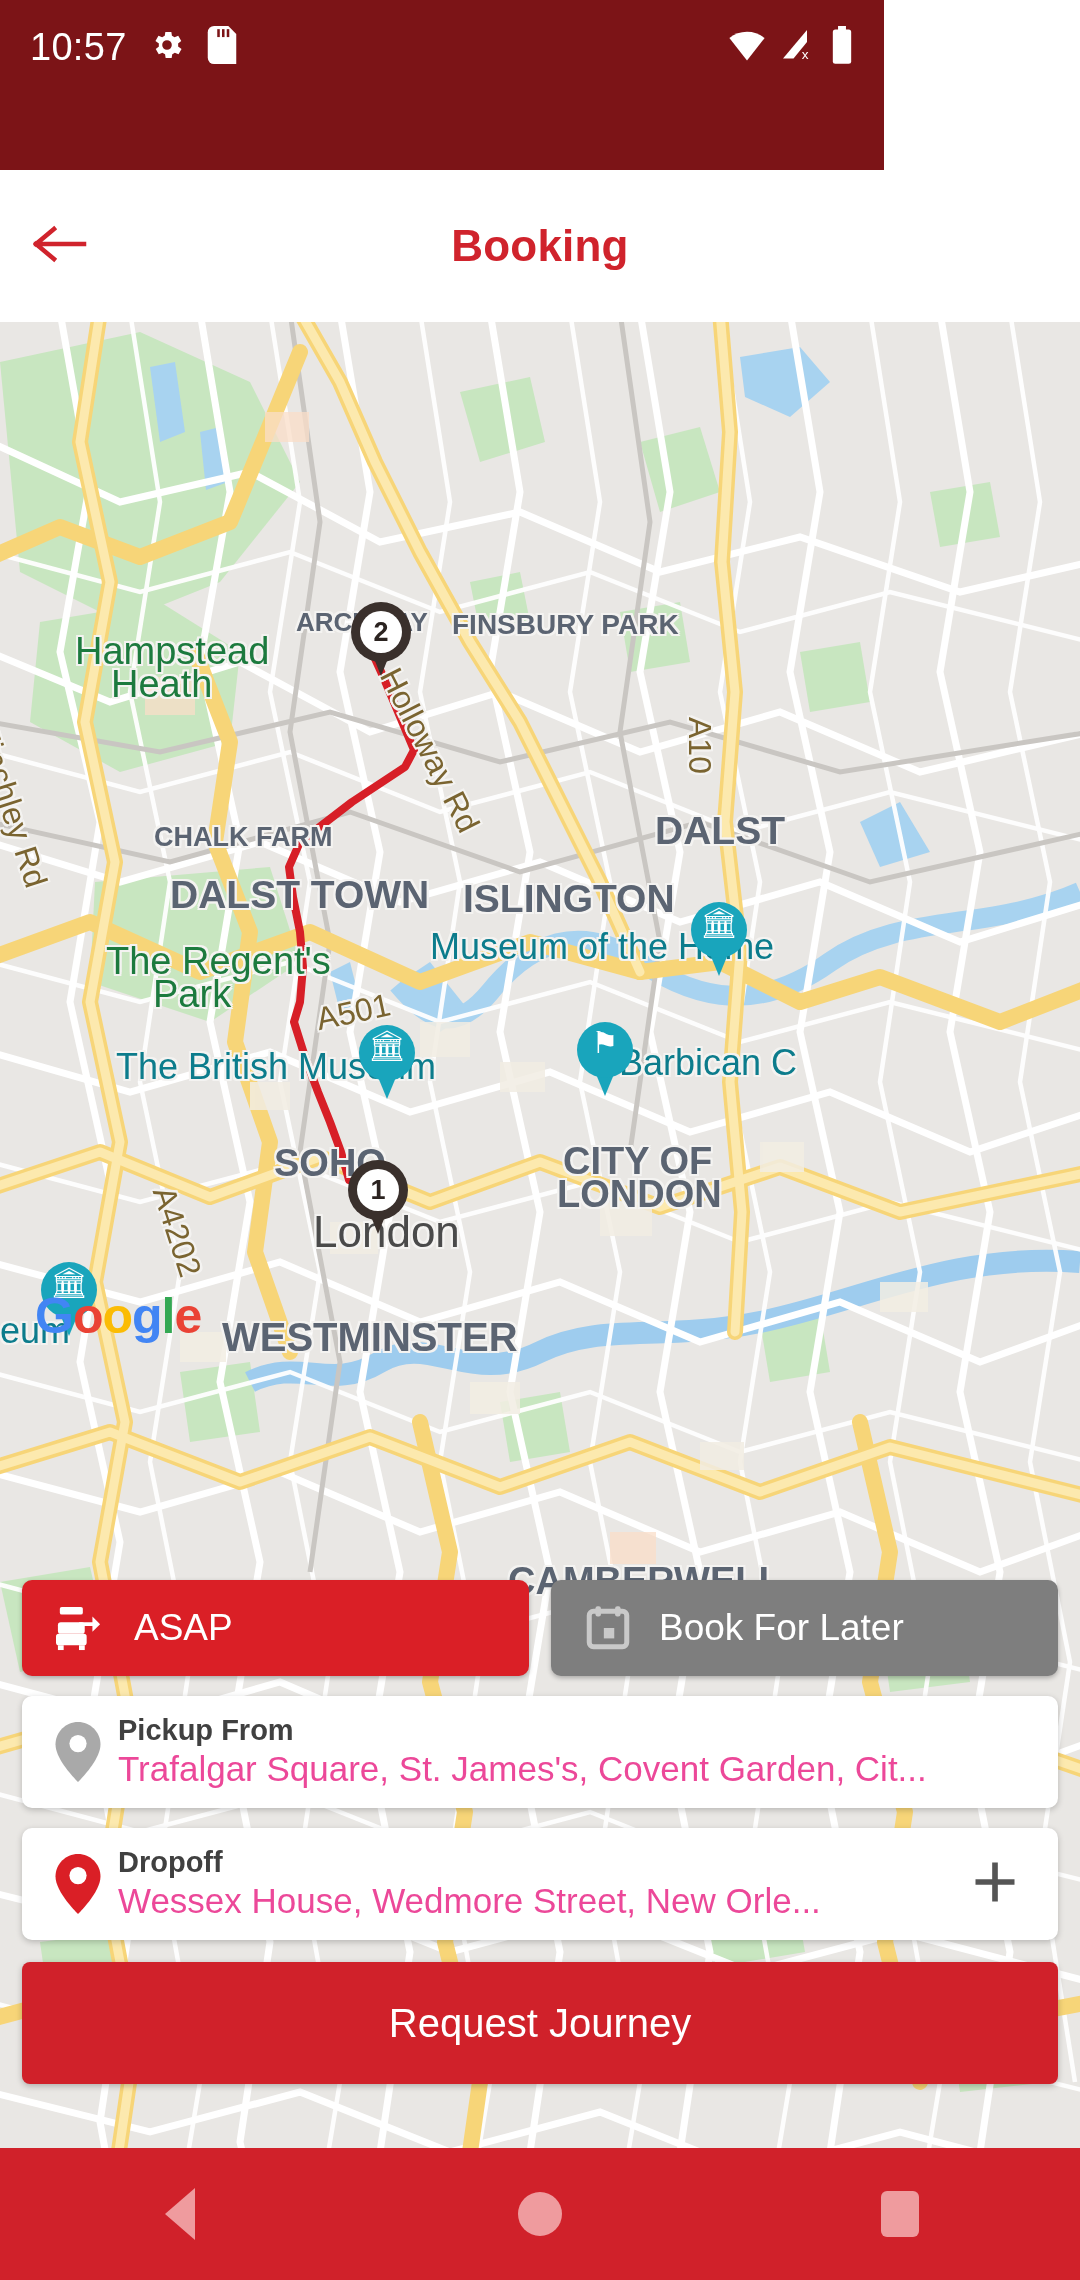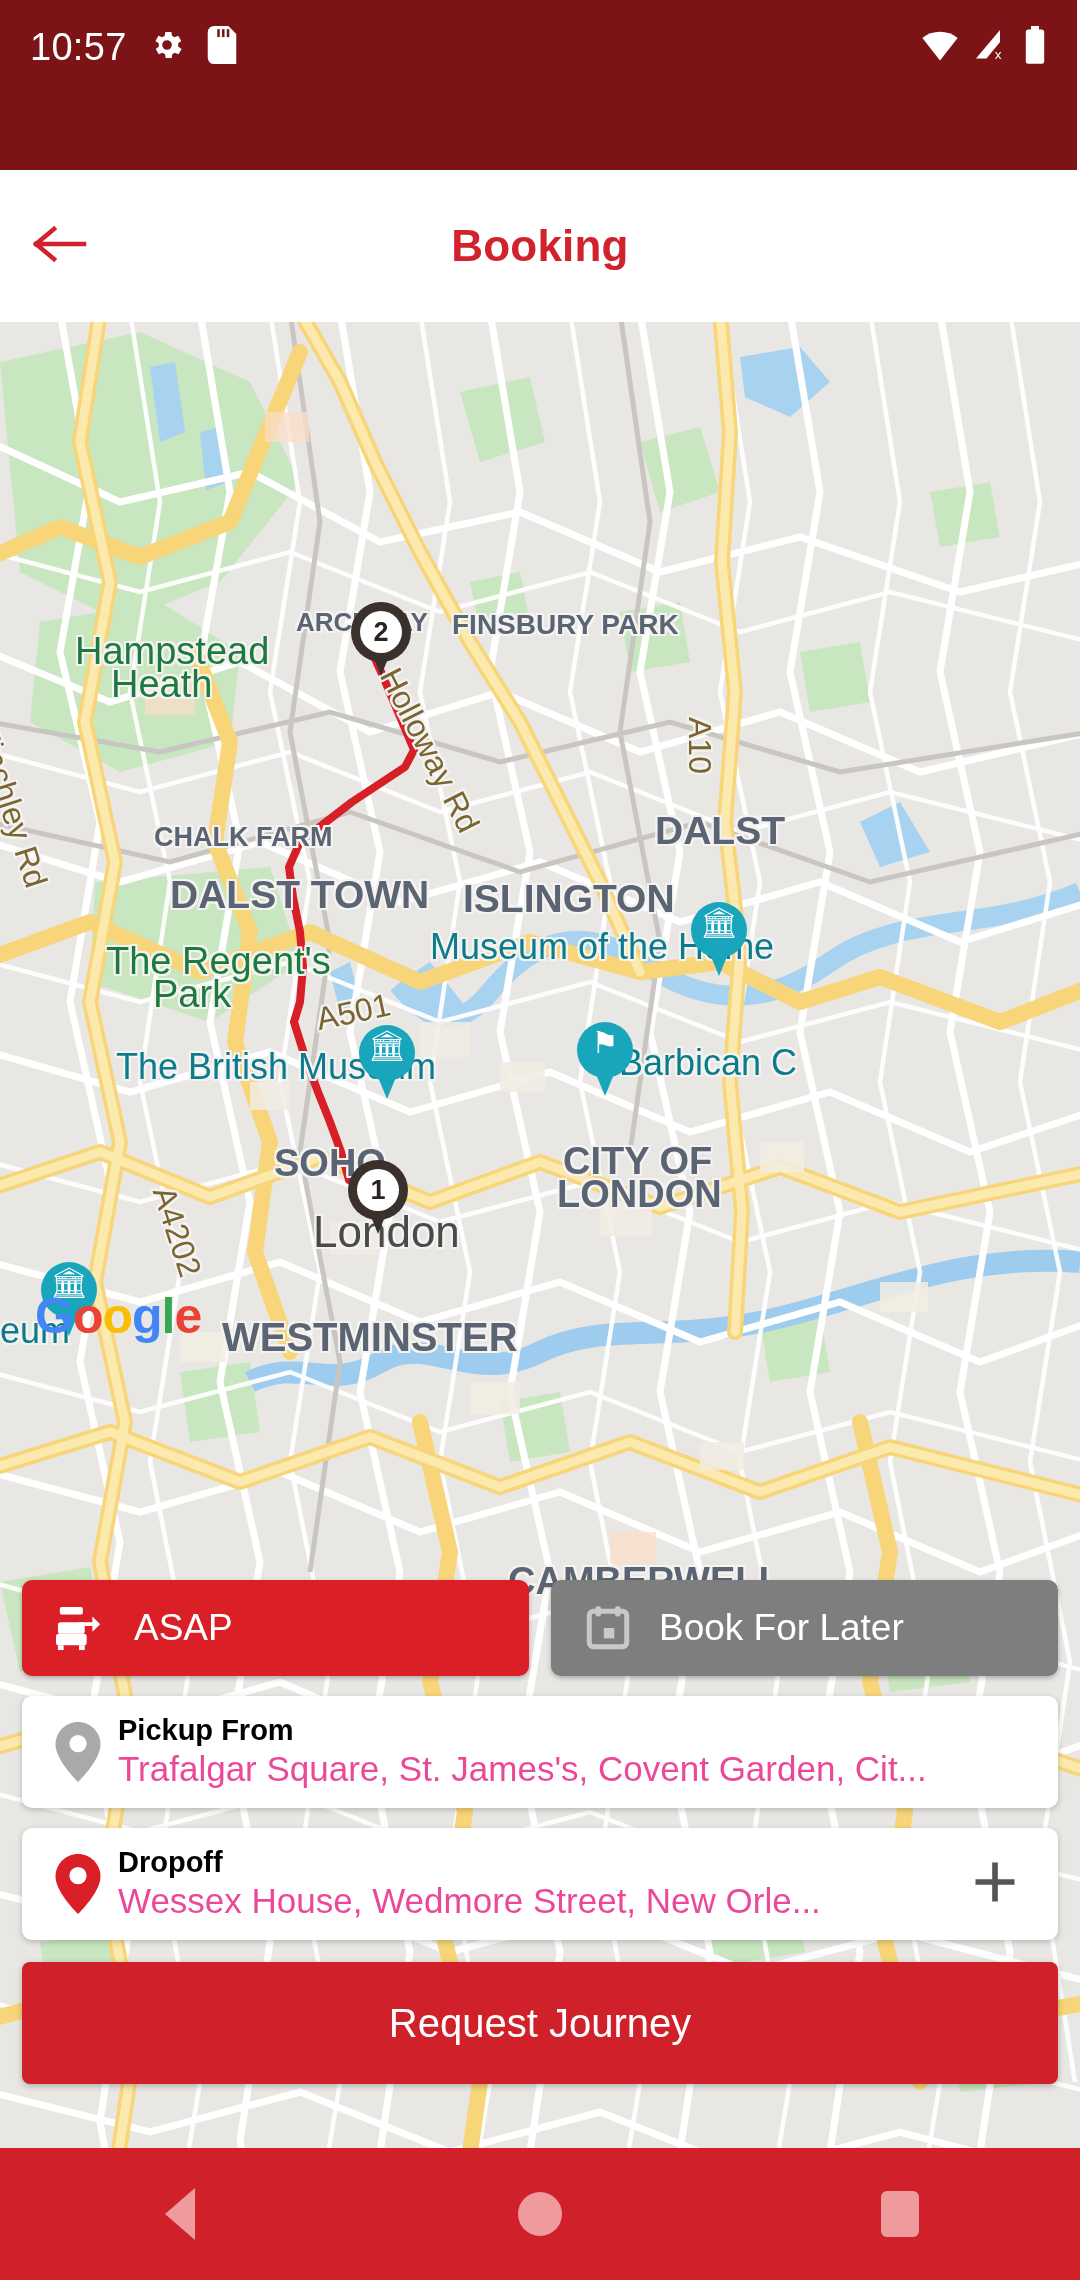--- a/index.html
+++ b/index.html
@@ -3,21 +3,21 @@
 <meta charset="utf-8">
 <style>
   * { margin:0; padding:0; box-sizing:border-box; }
   html,body { width:1080px; height:2280px; overflow:hidden; background:#fff;
               font-family:"Liberation Sans", sans-serif; }
 
   .screen { position:relative; width:1080px; height:2280px; overflow:hidden; }
 
   
   .statusbar {
-    position:absolute; left:0; top:0; width:1077px; height:170px;
+    position:absolute; left:0; top:0; width:884px; height:170px;
     background:#7C1417; display:flex; align-items:flex-start; padding:26px 30px 0 30px;
   }
   .sb-left { display:flex; align-items:center; gap:22px; }
   .sb-time { color:#fff; font-size:38px; letter-spacing:0.3px; line-height:1; }
   .sb-right { margin-left:auto; display:flex; align-items:center; gap:14px; }
   .ic { display:block; }
 
   
   .appbar {
     position:absolute; left:0; top:170px; width:1080px; height:152px;
@@ -85,21 +85,21 @@
   .mode.inactive { background:#7E7E7E;gap:24px; }
   .mode .mi { width:54px; height:54px; display:flex; align-items:center; justify-content:center; }
 
   .field {
     margin:20px 22px 0 22px; background:#fff; border-radius:10px;
     min-height:112px; display:flex; align-items:center; padding:0 24px;
     box-shadow:0 2px 6px rgba(0,0,0,.22); position:relative;
   }
   .field .fpin { width:64px; display:flex; align-items:center; justify-content:center; flex:0 0 64px; }
   .field .ftext { flex:1; overflow:hidden; padding-left:8px; }
-  .field .flabel { color:#000000; font-size:29px; font-weight:bold; line-height:1.15; }
+  .field .flabel { color:#404040; font-size:29px; font-weight:bold; line-height:1.15; }
   .field .fvalue { color:#ec4899; font-size:35px; line-height:1.2; white-space:nowrap;
                    overflow:hidden; text-overflow:clip; }
   .plus-btn { width:78px; flex:0 0 78px; display:flex; align-items:center; justify-content:center; }
 
   .cta {
     margin:22px 22px 0 22px; height:122px; background:#D0212A; border-radius:8px;
     display:flex; align-items:center; justify-content:center;
     color:#fff; font-size:40px; box-shadow:0 2px 6px rgba(0,0,0,.25);
   }
 

